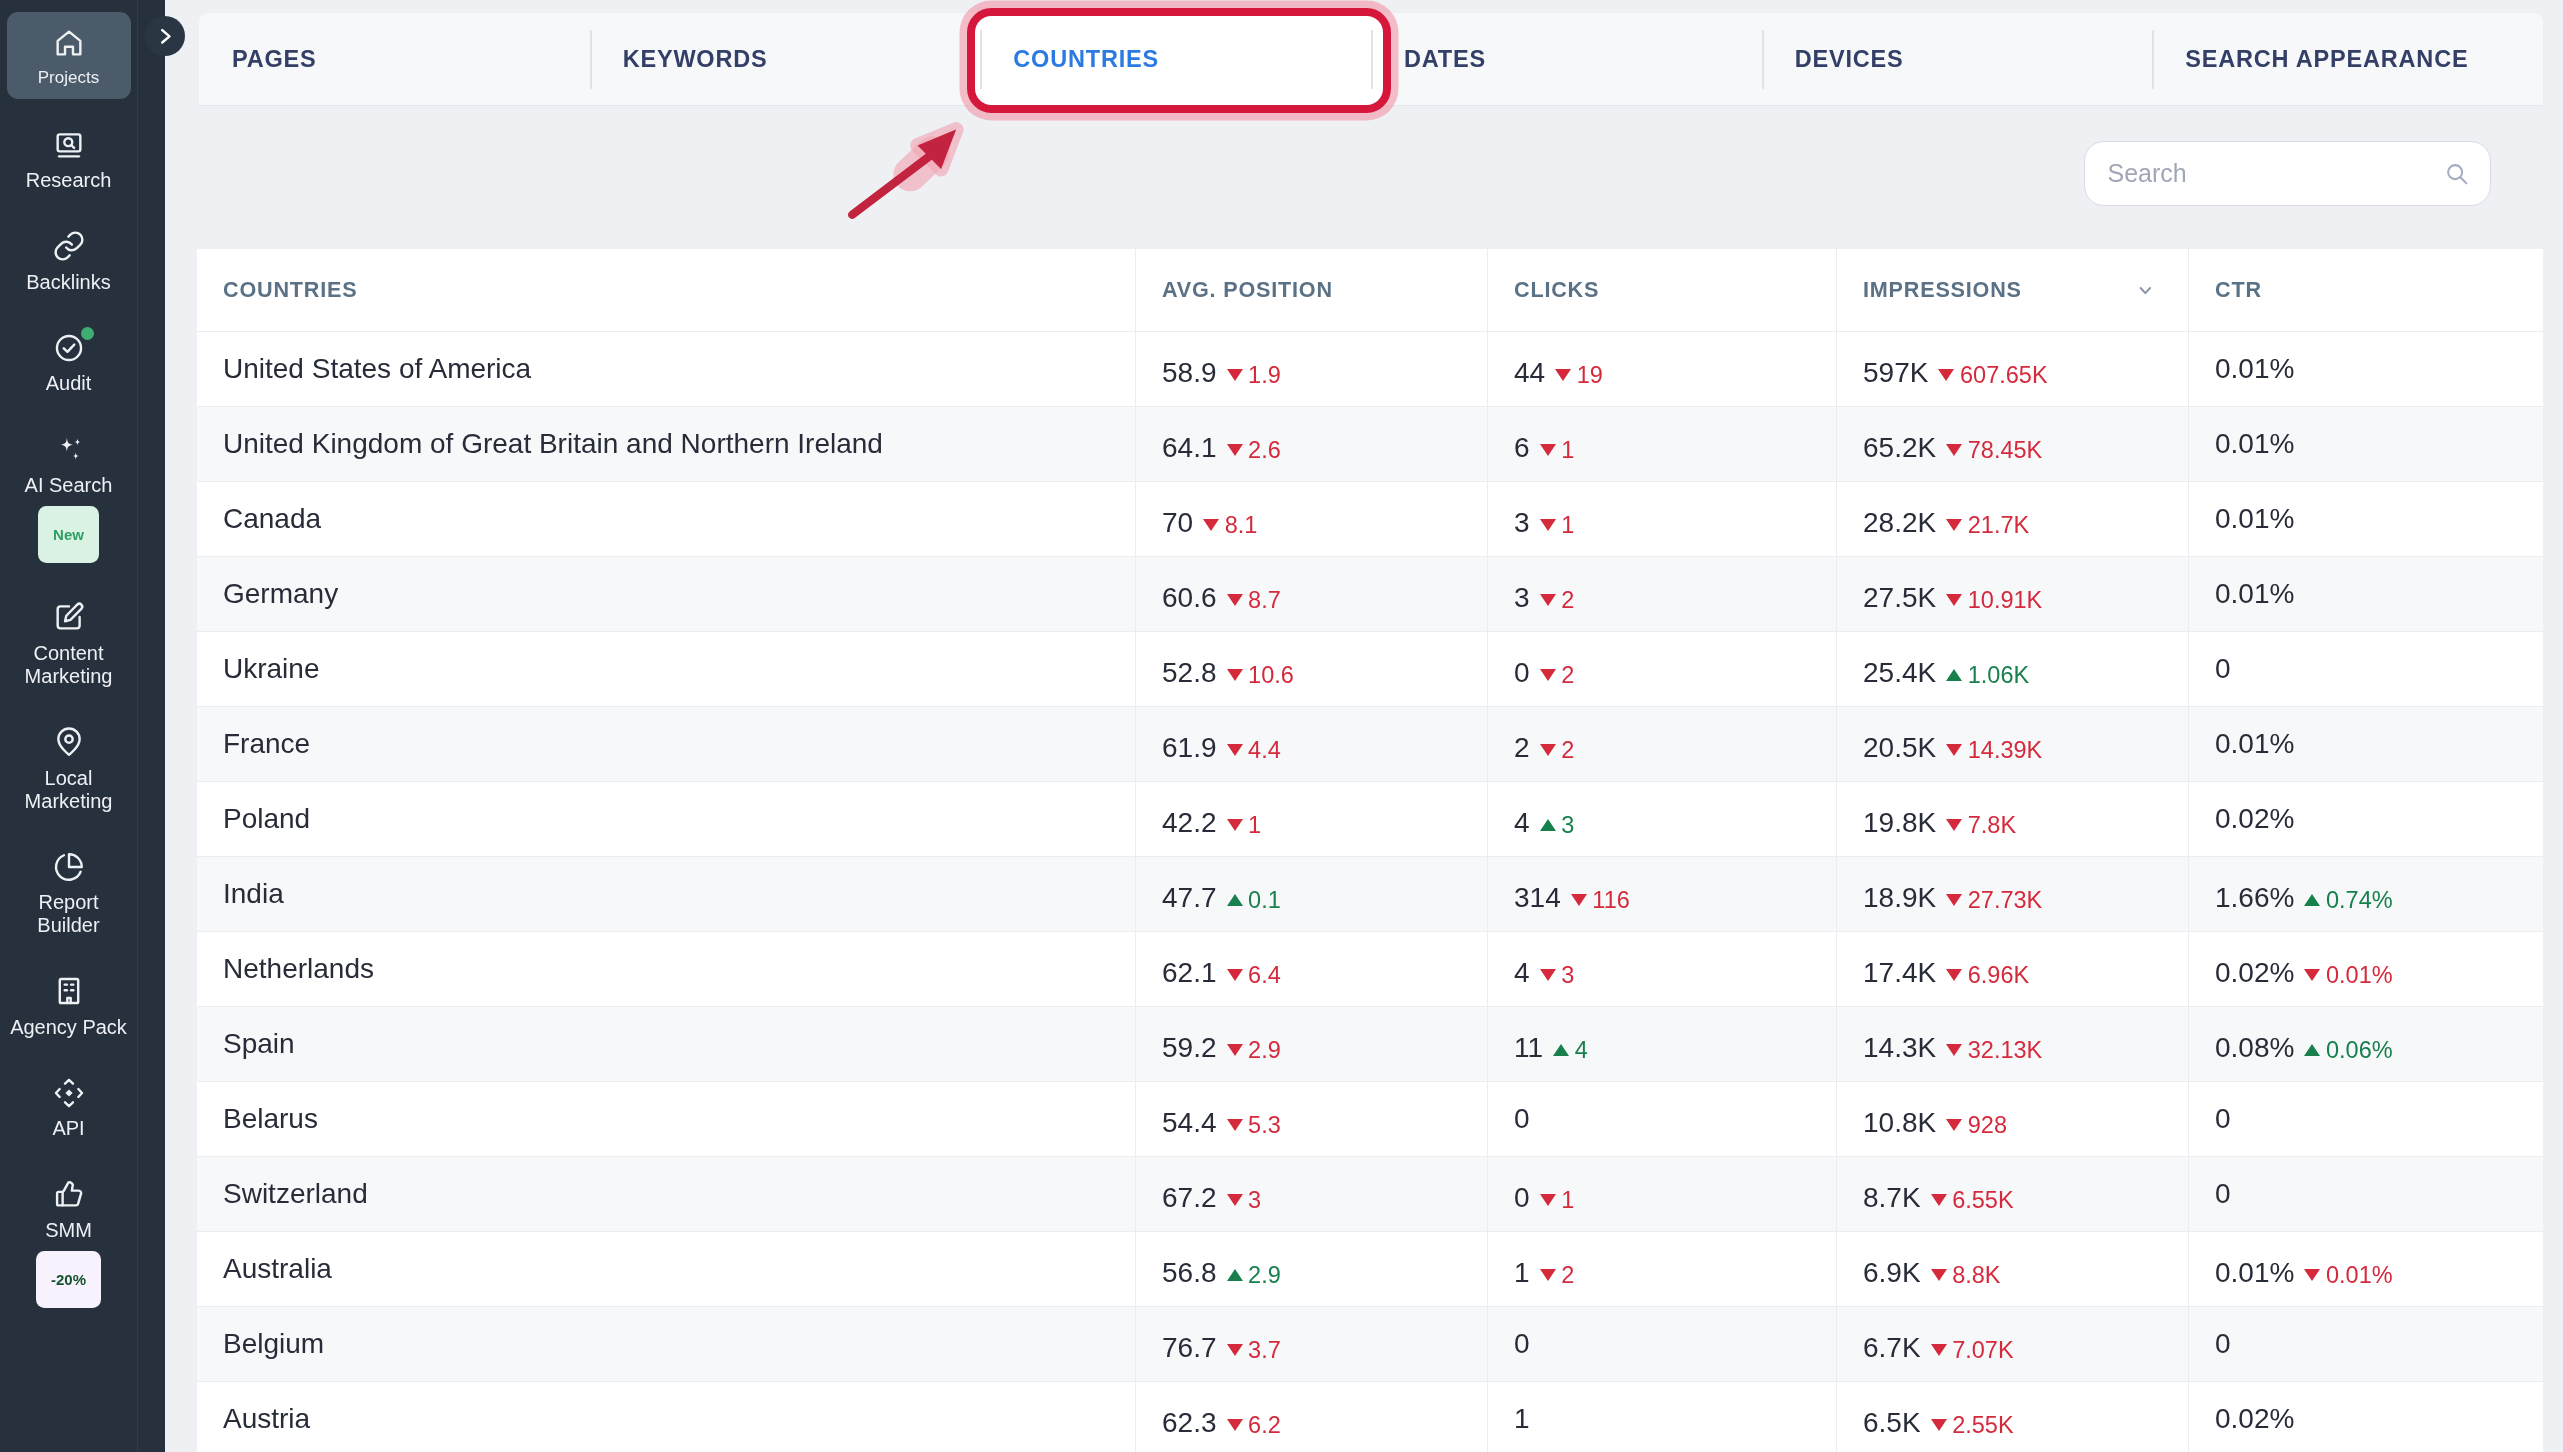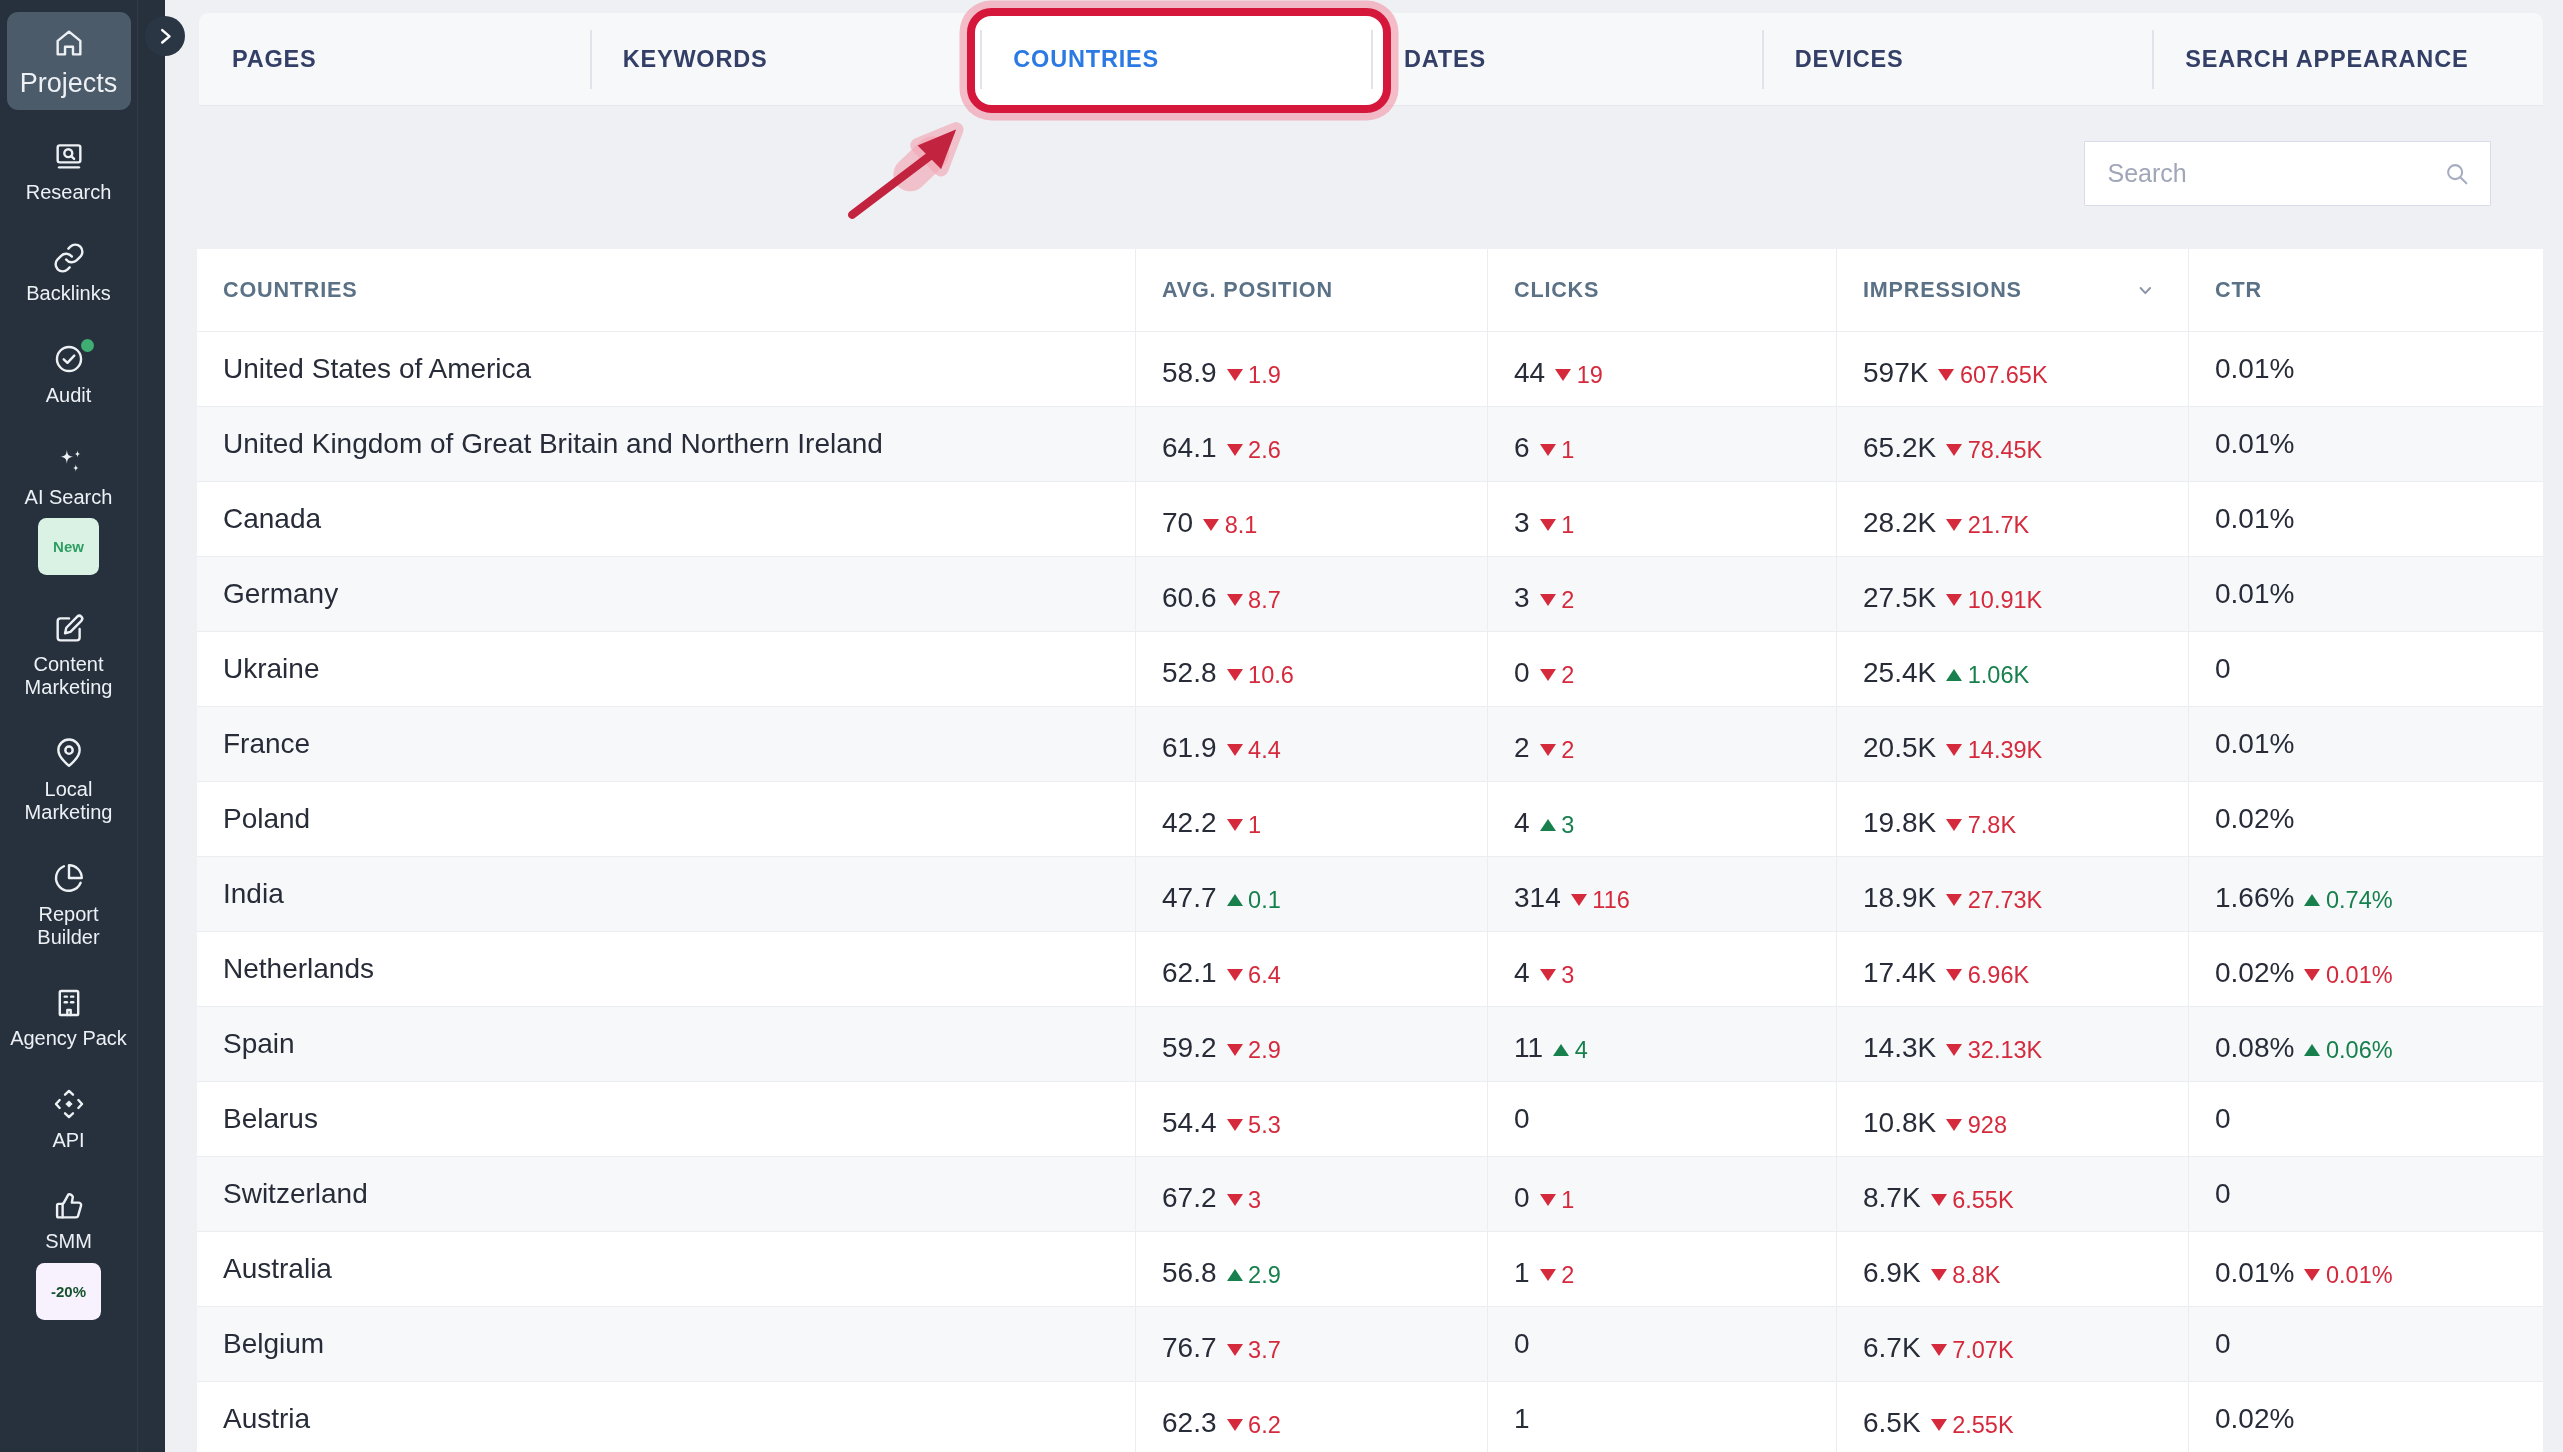--- a/index.html
+++ b/index.html
@@ -9,21 +9,21 @@
   
   .sidebar { position:absolute; left:0; top:0; width:165px; height:1452px; background:#27313e; }
   .sidebar::after { content:""; position:absolute; left:137px; top:0; width:0.9px; height:100%; background:rgba(255,255,255,0.05); }
   .side-col { width:137px; display:flex; flex-direction:column; align-items:center; padding-top:12.2px; }
   .side-item { display:flex; flex-direction:column; align-items:center; width:124px; margin-bottom:36px; cursor:pointer; }
   .side-item.active { background:#4c5b6a; border-radius:11.3px; padding:13px 5.6px 11.3px; margin-bottom:28px; }
   .side-icon { width:36px; height:36px; color:#eef1f4; position:relative; display:flex; align-items:center; justify-content:center; }
   .side-icon svg { width:34px; height:34px; }
   .side-icon .dot { position:absolute; top:-2.8px; right:-7.5px; width:13px; height:13px; border-radius:50%; background:#3fae73; }
   .side-label { margin-top:6.6px; color:#edf0f4; font-size:20px; line-height:1.15; text-align:center; max-width:128px; }
-  .side-item.active .side-label { font-size:27px; }
+  .side-item.active .side-label { font-size:17px; }
   .side-badge { margin-top:9.4px; font-size:15px; font-weight:700; border-radius:8.4px; padding:20px 15px; }
   .side-badge.green { background:#d9f2e3; color:#2f9e63; }
   .side-badge.purple { background:#f7f2fd; color:#14532d; }
 
   .collapse-btn { position:absolute; left:145px; top:16px; width:40px; height:40px; border-radius:50%;
     background:#2b3644; display:flex; align-items:center; justify-content:center; cursor:pointer; z-index:5; }
 
   
   .tabbar { position:absolute; left:199px; top:13px; width:2344px; height:93px; background:#f7f8fa;
     border-radius:9.4px 9.4px 0 0; border-bottom:0.9px solid #e4e7ed; display:flex; }
@@ -33,21 +33,21 @@
   .tab.active .tab-label { color:#2b7ae4; }
 
   
   .annotation-box { position:absolute; left:967px; top:7.5px; width:424px; height:105px; z-index:1;
     background:#ffffff; border:8.4px solid #d6173c; border-radius:24.4px;
     box-shadow:0 0 0 7.5px rgba(240,152,168,0.62); }
   .annotation-arrow { position:absolute; left:824px; top:109px; z-index:3; }
 
   
   .search-box { position:absolute; left:2084px; top:141px; width:407px; height:65px; background:#ffffff;
-    border:1.9px solid #d8dbe9; border-radius:1px; display:flex; align-items:center; }
+    border:1.9px solid #d8dbe9; border-radius:20px; display:flex; align-items:center; }
   .search-box input { flex:1; border:none; outline:none; background:transparent; padding:0 9.4px 0 22.5px;
     font-size:25px; color:#3a3f4e; font-family:"Liberation Sans", sans-serif; }
   .search-box input::placeholder { color:#a0a6b8; }
   .search-icon { margin-right:19px; display:flex; }
 
   
   .table-card { position:absolute; left:197px; top:249px; width:2346px; height:1204px; background:#ffffff; overflow:hidden; }
   .thead, .trow { display:grid; grid-template-columns:938px 352px 349px 352px 355px; }
   .thead { height:82px; }
   .trow { height:75px; border-top:0.9px solid #ecedf1; }

